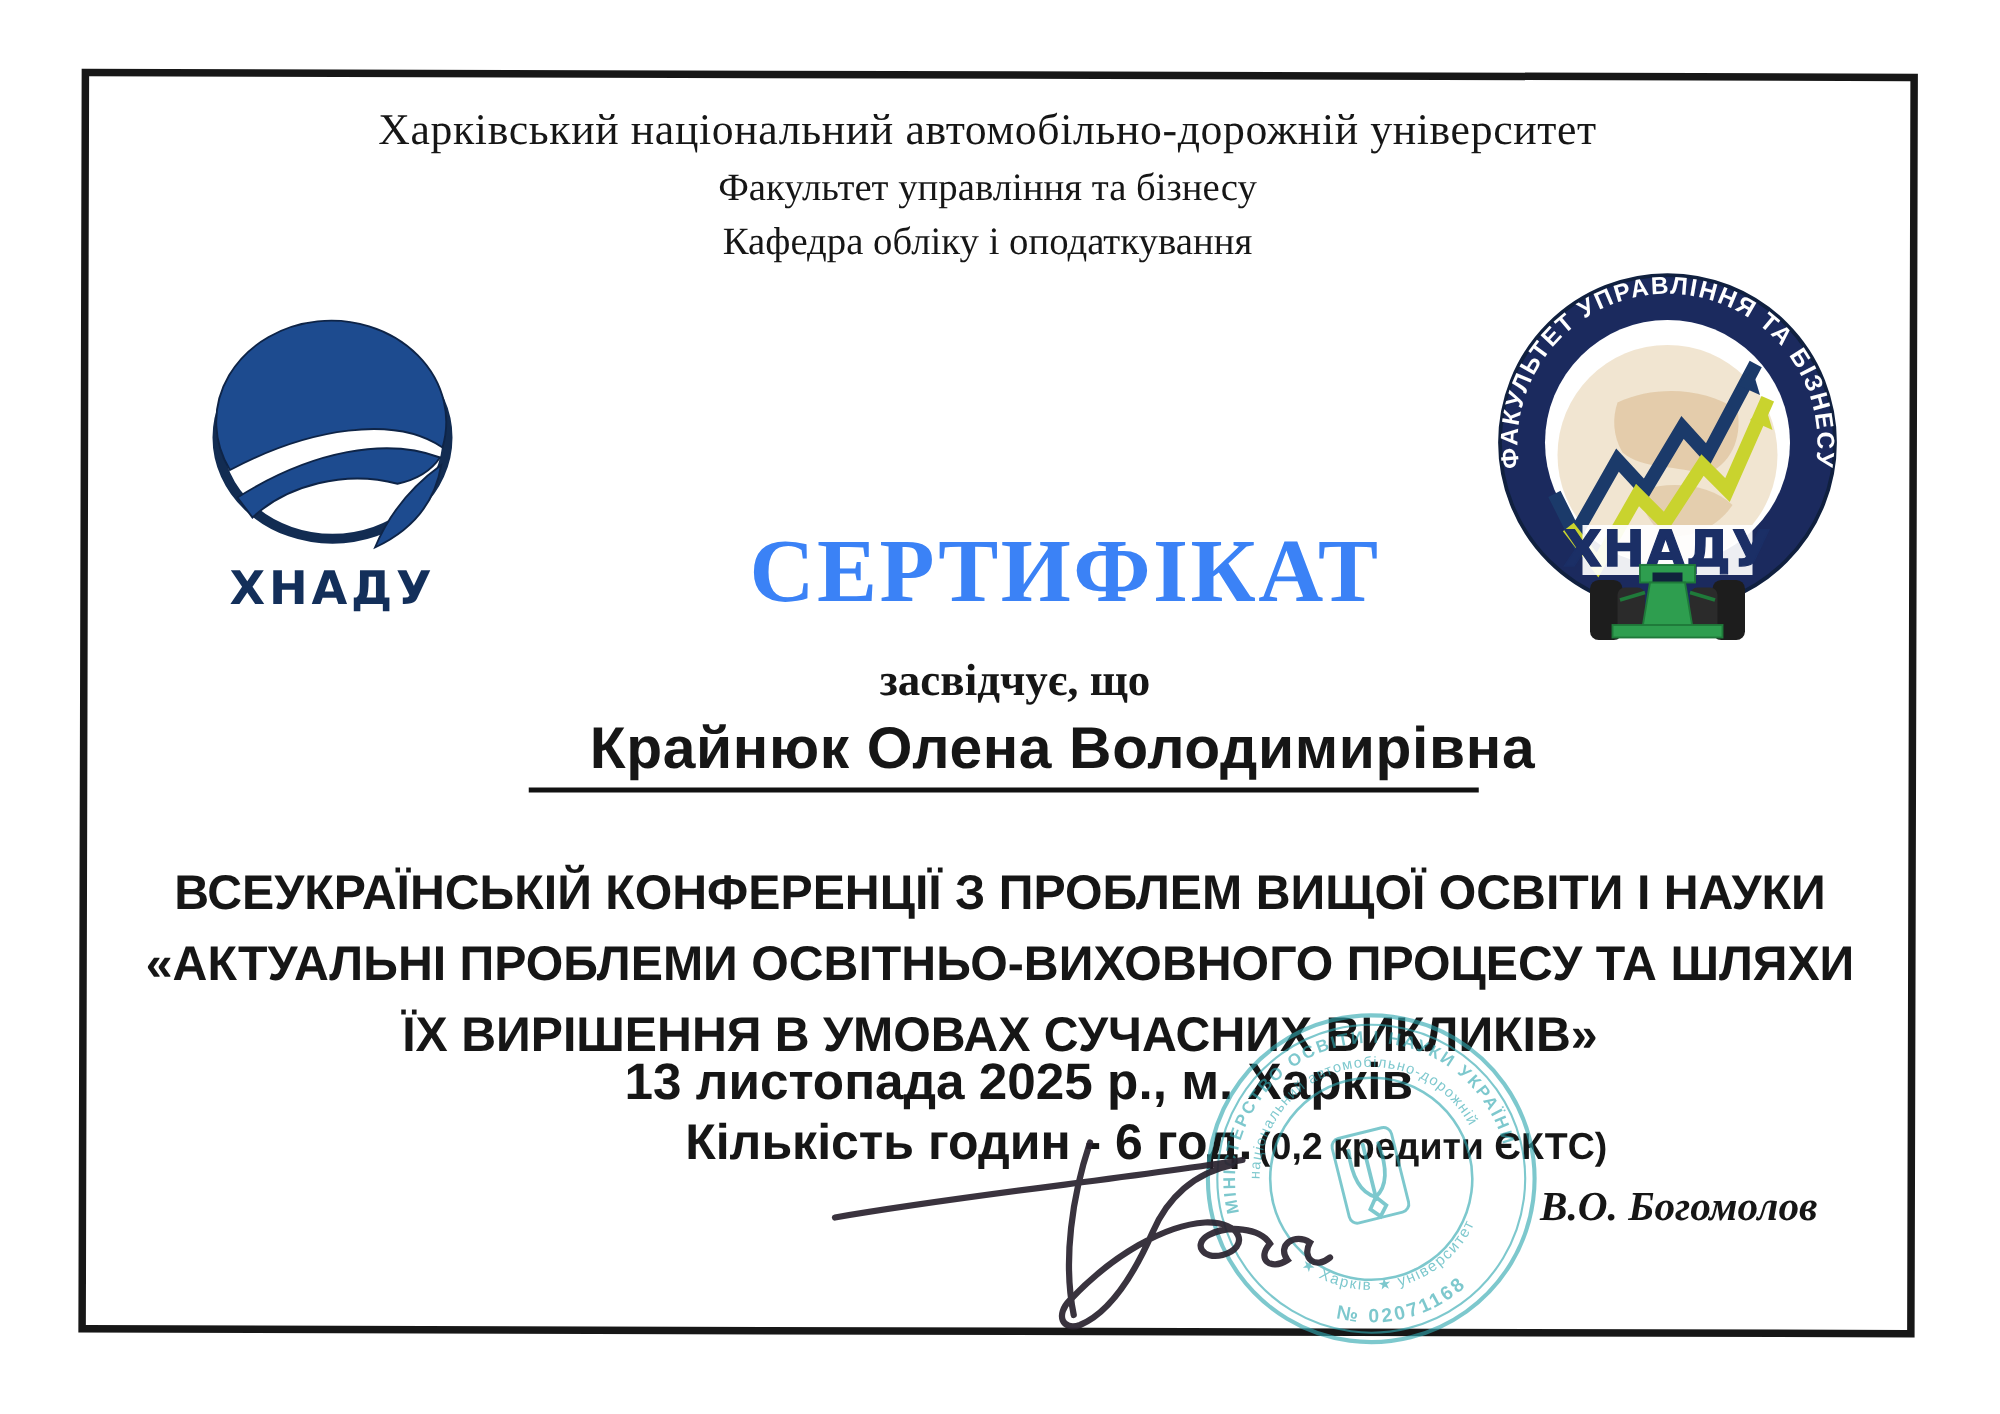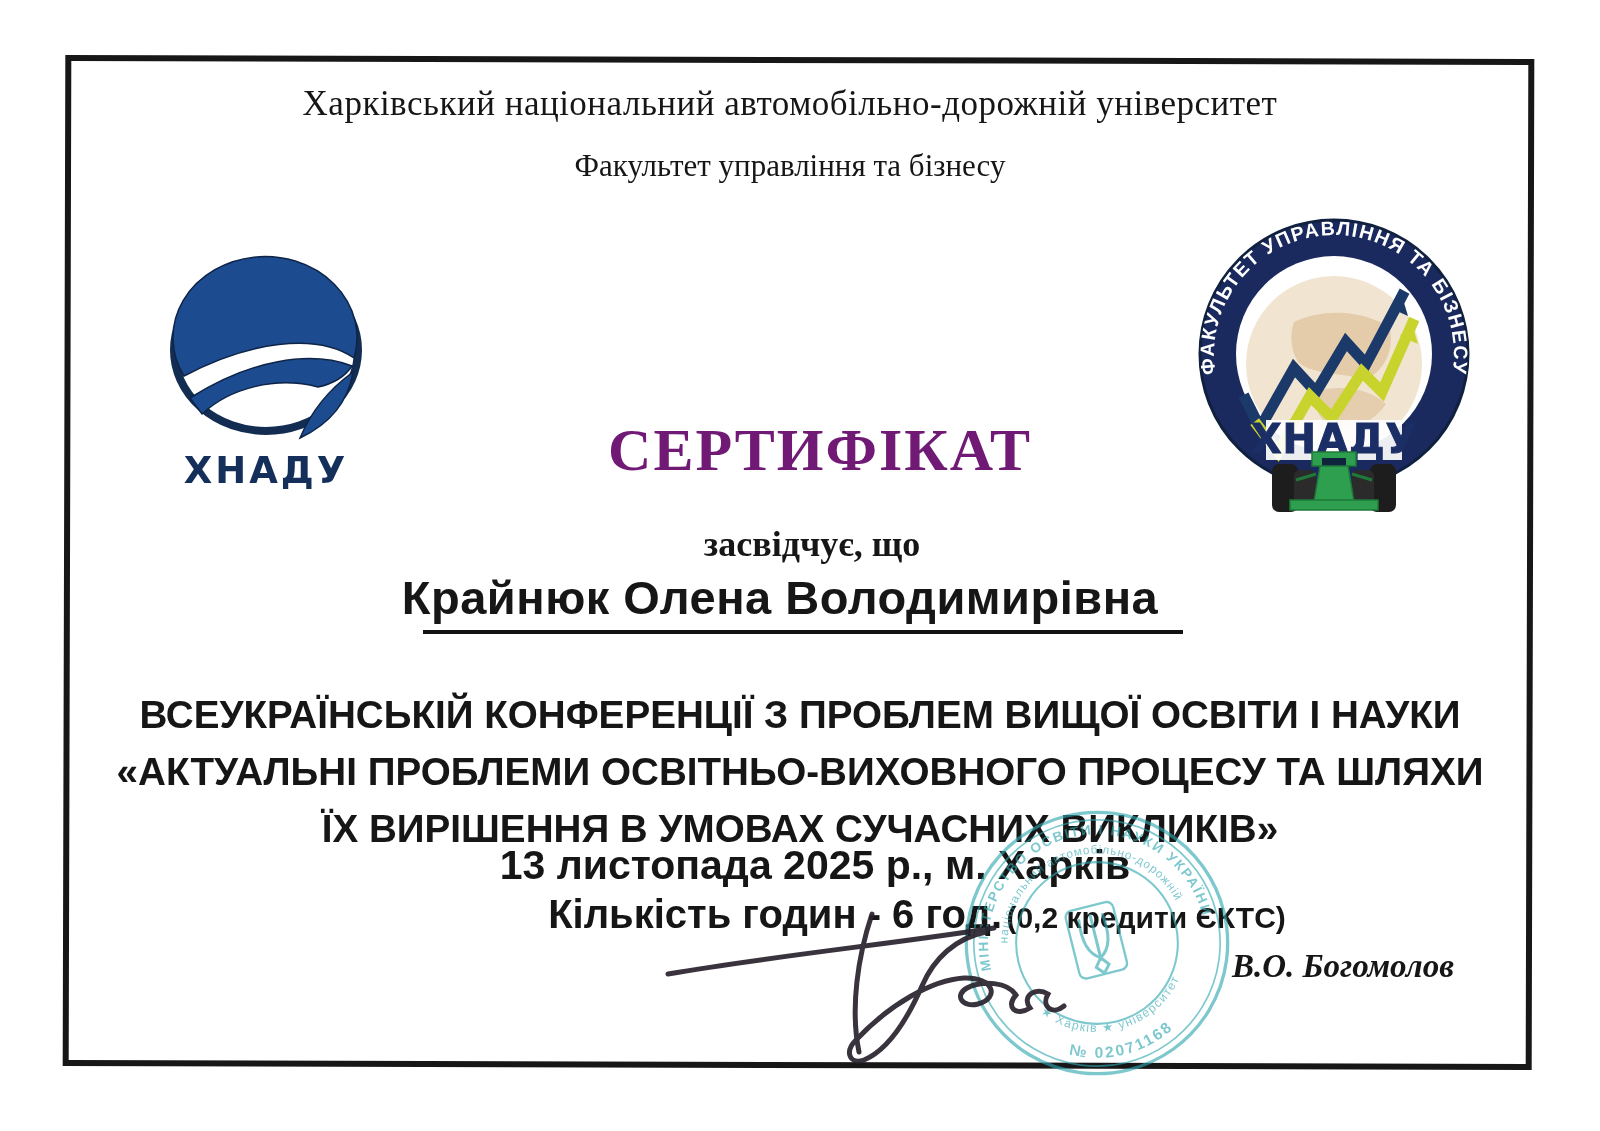--- a/index.html
+++ b/index.html
@@ -4,27 +4,27 @@
 <style>
   html,body{margin:0;padding:0;background:#ffffff;}
   .page{position:relative;width:1600px;height:1131px;background:#ffffff;overflow:hidden;
         font-family:"Liberation Serif",serif;color:#161616;}
   .frame{position:absolute;left:64px;top:57px;width:1457px;height:999px;
          border:6px solid #171717;transform:rotate(0.15deg);}
   .abs{position:absolute;}
   .ctr{transform:translateX(-50%);text-align:center;white-space:nowrap;}
 
   .hdr{left:0;top:84px;width:1580px;text-align:center;}
-  .hdr-l1{font-size:35px;letter-spacing:0.5px;margin-bottom:24px;}
+  .hdr-l1{font-size:35px;letter-spacing:0.5px;margin-bottom:8px;}
   .hdr-l2,.hdr-l3{font-size:31px;margin-bottom:7px;}
 
-  .title{left:820px;top:416px;font-size:60px;font-weight:bold;letter-spacing:2px;
-         color:#701a75;font-family:"Liberation Serif",serif;}
+  .title{left:852px;top:416px;font-size:72px;font-weight:bold;letter-spacing:2px;
+         color:#3b82f6;font-family:"Liberation Serif",serif;}
   .certifies{left:812px;top:523px;font-size:36px;font-weight:bold;}
-  .recipient{left:780px;top:570px;font-size:47px;font-weight:bold;
+  .recipient{left:850px;top:570px;font-size:47px;font-weight:bold;
              font-family:"Liberation Sans",sans-serif;letter-spacing:0.5px;}
   .name-underline{left:423px;top:630px;width:760px;height:4px;background:#121212;}
   .participation{left:810px;top:640px;font-size:31px;font-weight:bold;font-style:italic;}
 
   .event{left:0;top:686px;width:1600px;text-align:center;
          font-family:"Liberation Sans",sans-serif;font-weight:bold;font-size:39px;
          line-height:57px;letter-spacing:0px;transform:scaleX(0.99);}
   .date-place{left:815px;top:842px;font-size:41px;font-weight:bold;
               font-family:"Liberation Sans",sans-serif;}
   .hours{left:917px;top:892px;font-family:"Liberation Sans",sans-serif;font-weight:bold;}
@@ -43,20 +43,21 @@
 </head>
 <body>
 
 <div class="page">
 
   <div class="frame abs"></div>
 
   <div class="hdr abs">
     <div class="hdr-l1">Харківський національний автомобільно-дорожній університет</div>
     <div class="hdr-l2">Факультет управління та бізнесу</div>
+    <div class="hdr-l3">Кафедра обліку і оподаткування</div>
   </div>
 
   <div class="logo-left abs">
     <svg width="200" height="232" viewBox="0 0 200 232">
       <ellipse cx="100" cy="86" rx="92" ry="81" fill="#ffffff" stroke="#122c52" stroke-width="8"></ellipse>
       <path d="M 18 112 A 92 81 0 1 1 188 94 C 150 68 82 78 18 112 Z" fill="#1d4b8f" stroke="#0e2447" stroke-width="1.5"></path>
       <path d="M 24 134 C 84 96 144 86 186 102 C 178 114 166 120 152 123 C 110 112 64 124 36 150 Z" fill="#1d4b8f" stroke="#0e2447" stroke-width="1.5"></path>
       <path d="M 187 108 C 182 138 164 160 134 174 C 144 150 162 126 187 108 Z" fill="#1d4b8f" stroke="#0e2447" stroke-width="1.5"></path>
       <text x="100" y="219" text-anchor="middle" font-family="DejaVu Sans, sans-serif" font-weight="bold" font-size="37" letter-spacing="3" fill="#132f5a">ХНАДУ</text>
     </svg>

